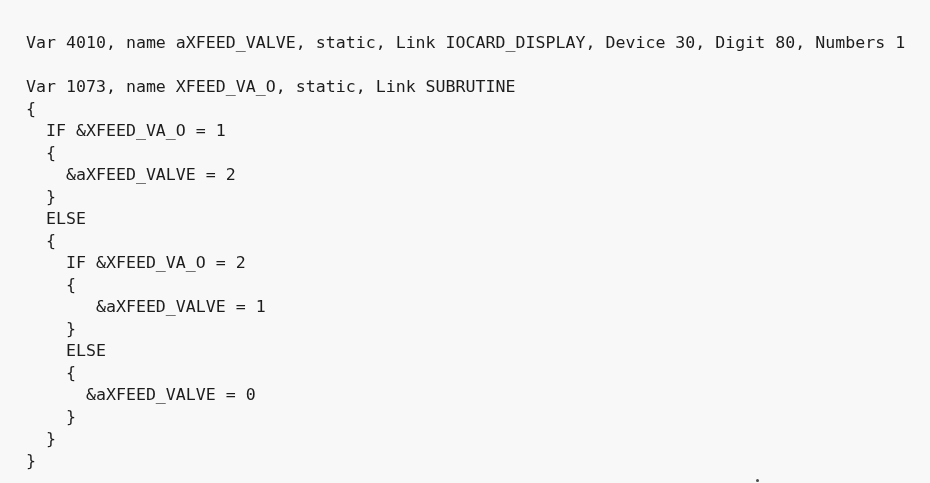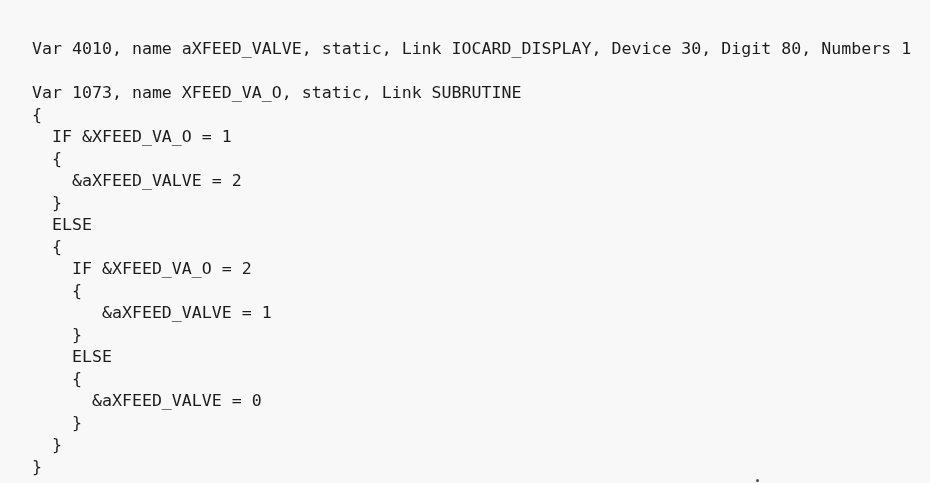--- a/index.html
+++ b/index.html
@@ -14,21 +14,21 @@
   }
   .screen {
     position: relative;
     width: 930px;
     height: 483px;
   }
   .code {
     position: absolute;
     left: 14px;
     top: 20px;
-    margin: 18px;
+    margin: 12px;
     padding: 0;
     font-family: "DejaVu Sans Mono", "Liberation Mono", monospace;
     font-size: 16.6px;
     line-height: 22px;
     white-space: pre;
     color: #1d1d1d;
   }
   .stray-dot {
     position: absolute;
     left: 756px;

